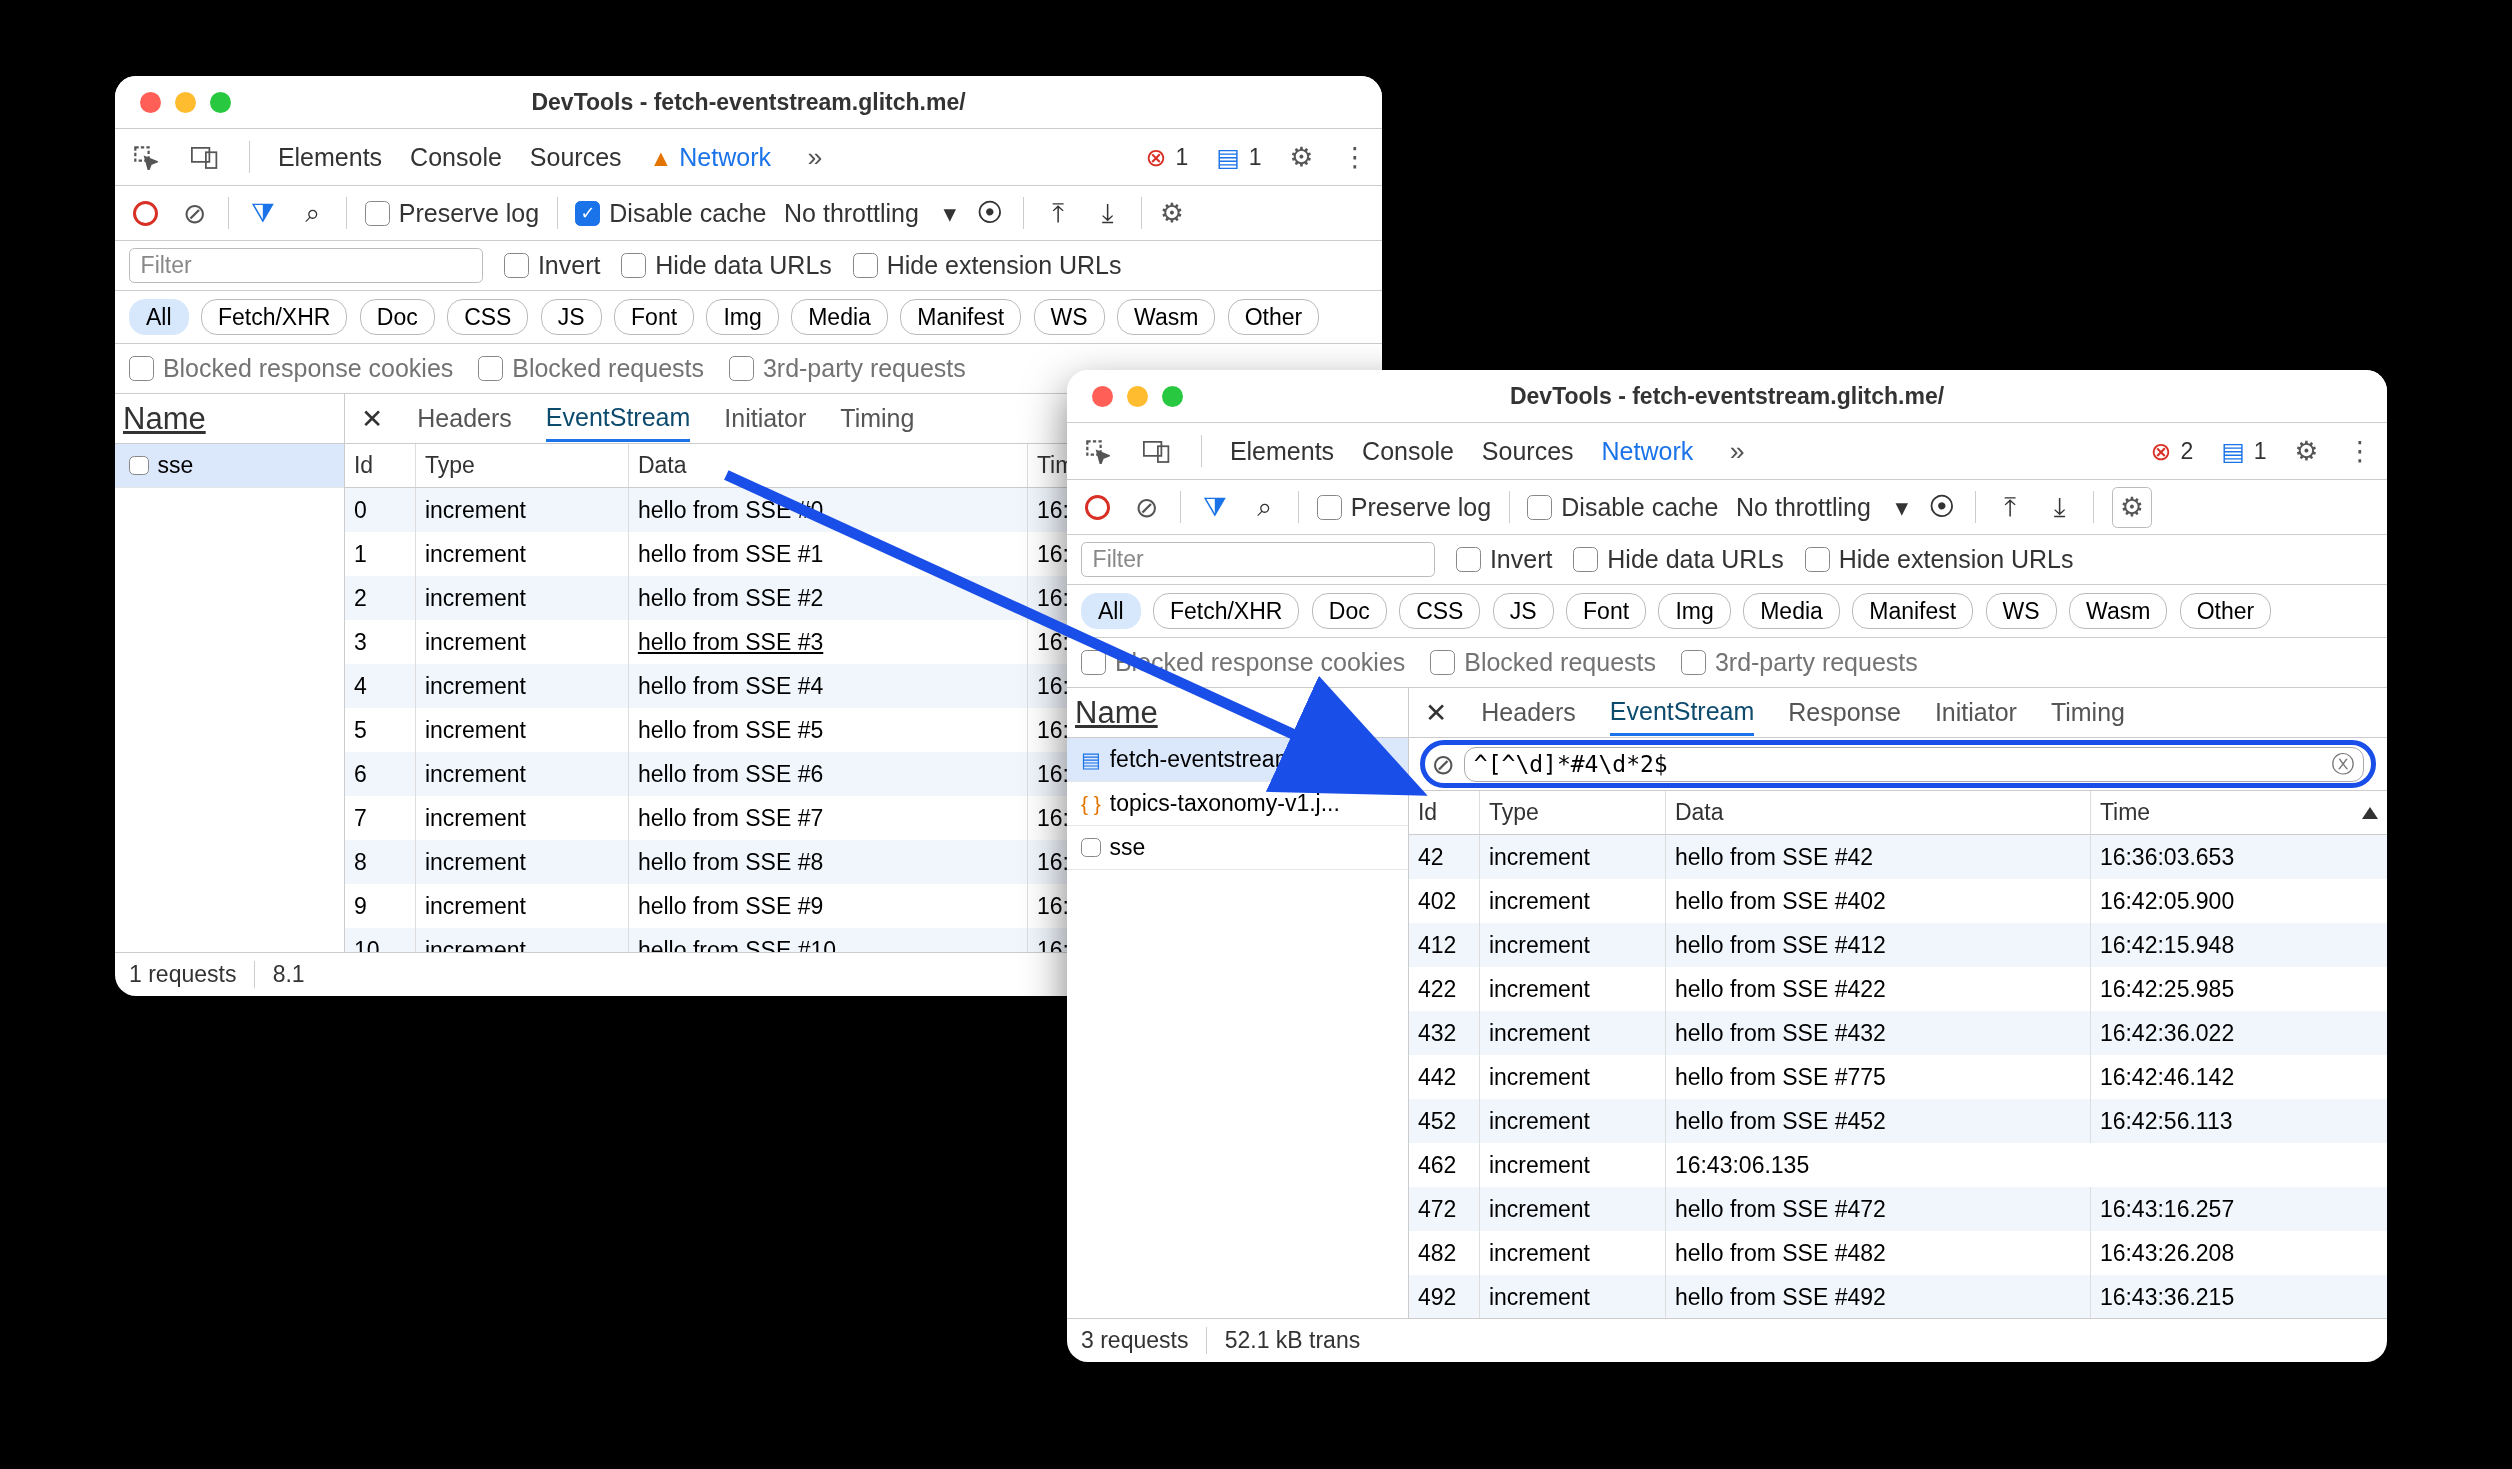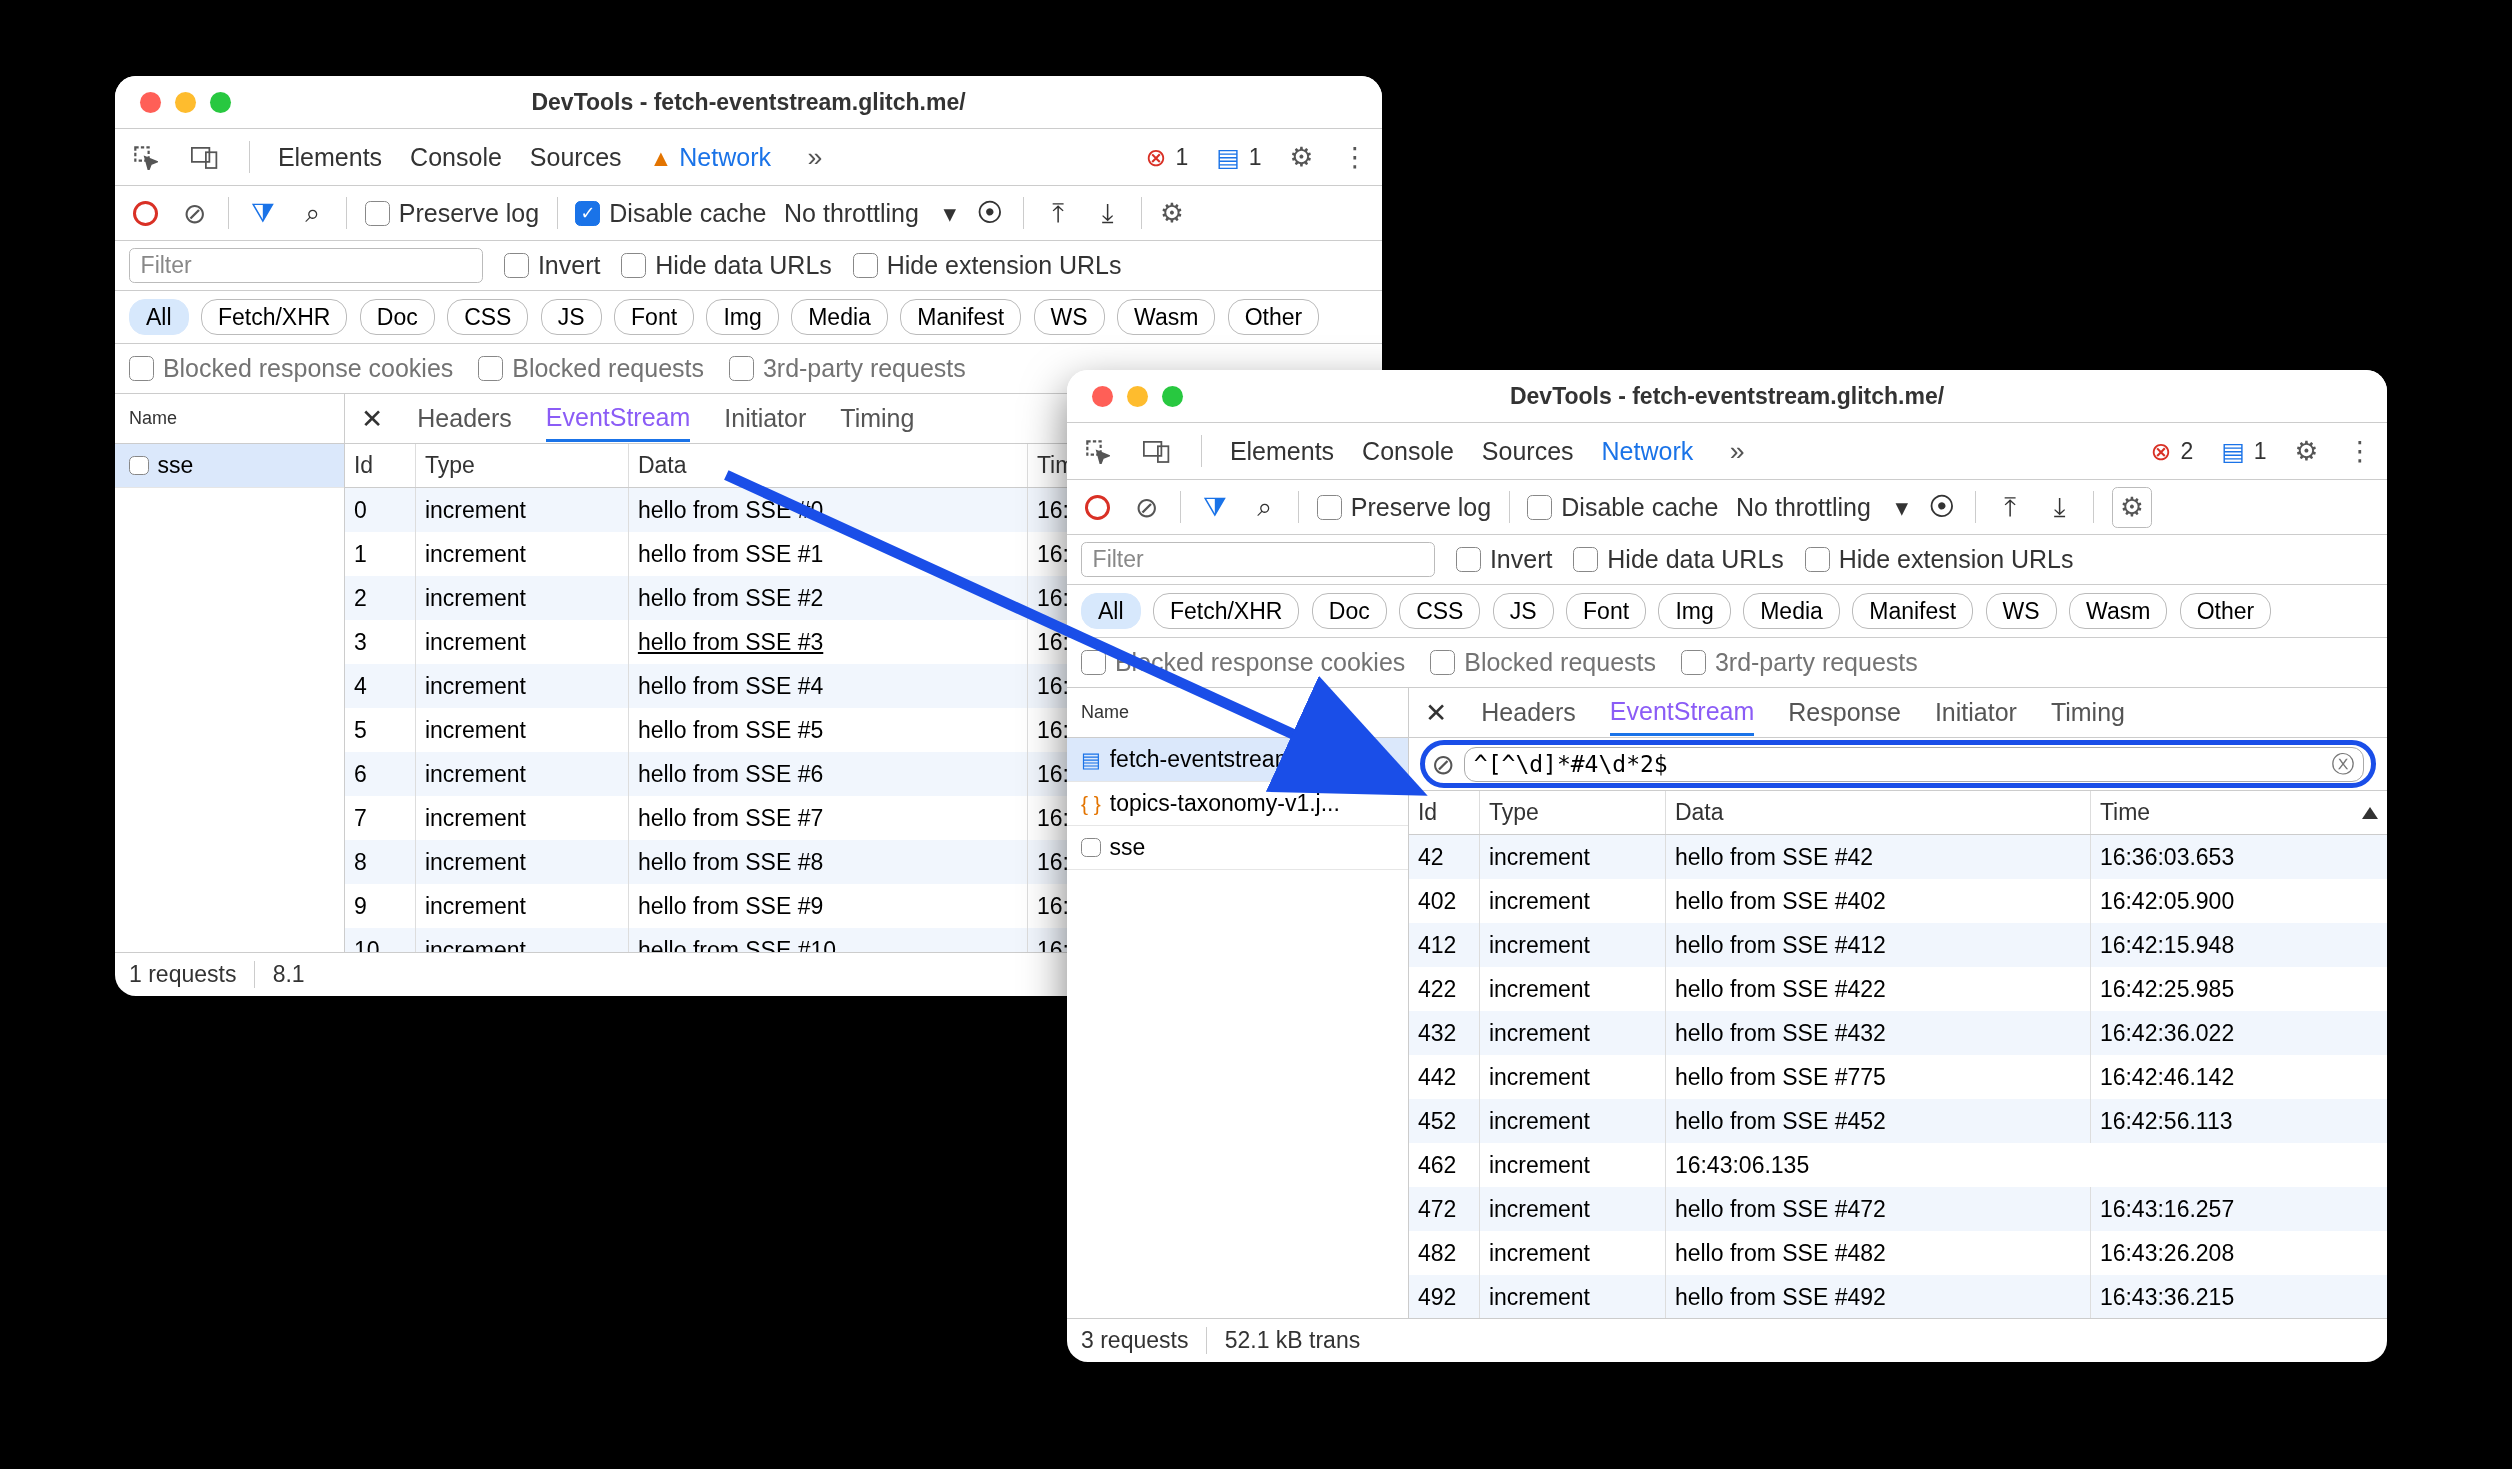--- a/index.html
+++ b/index.html
@@ -101,36 +101,36 @@
   }
   .splitpane {
     display: flex; flex: 1; overflow: hidden;
   }
   .namepane {
     width: 230px; border-right: 0.9px solid #ccc;
     display: flex; flex-direction: column;
   }
   .namepane.wide { width: 342px; }
   .namehdr {
-    height: 50px; display: flex; align-items: center; padding-left: 14px;
-    font-size: 18px; border-bottom: 0.9px solid #ccc; color: #333;
+    height: 50px; display: flex; align-items: center; padding-left: 8px;
+    font-size: 31px; border-bottom: 0.9px solid #ccc; color: #333; text-decoration: underline;
   }
   .namecell {
     height: 44px; display: flex; align-items: center; padding-left: 14px;
     font-size: 23px; gap: 8.9px; border-bottom: 0.9px solid #e6e6e6;
   }
   .namecell.sel { background: #dbe8fb; }
   .doc-icon { color: #1a73e8; font-size: 21px; }
   .js-icon { color: #e37400; font-size: 21px; }
   .detailpane { flex: 1; display: flex; flex-direction: column; overflow: hidden; }
   .detailtabs {
     height: 50px; display: flex; align-items: center; gap: 34px;
     padding: 0 16px; border-bottom: 0.9px solid #ccc; font-size: 25px; color: #555;
   }
-  .detailtabs .dtab.active { color: #8b5cf6; border-bottom: 3.5px solid #1a73e8; padding-bottom: 7px; margin-bottom: -7px; }
+  .detailtabs .dtab.active { color: #0c4a6e; border-bottom: 3.5px solid #1a73e8; padding-bottom: 7px; margin-bottom: -7px; }
   .detailtabs .close { font-size: 26.6px; color: #333; }
   .regexbar {
     display: flex; align-items: center; height: 53px; padding: 5.3px 10.6px;
     border-bottom: 0.9px solid #ccc; gap: 8.9px;
   }
   .regex-oval {
     border: 5.3px solid #1a4ee8; border-radius: 28px; flex: 1;
     display: flex; align-items: center; padding: 3.5px 7px; gap: 8.9px; height: 48px;
   }
   .regex-input {

